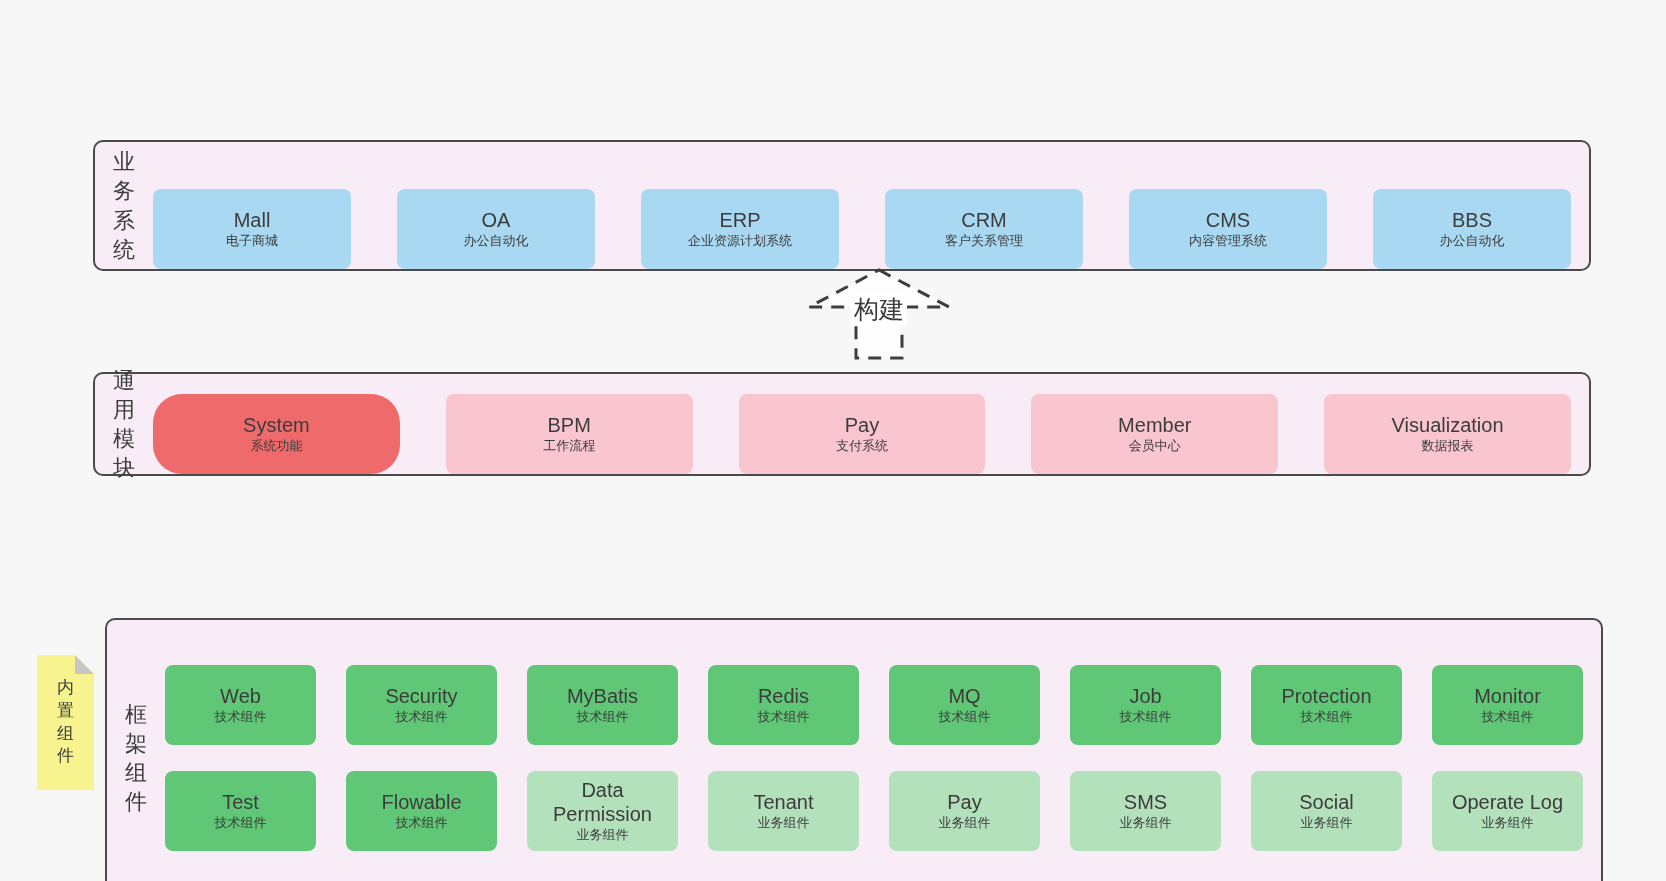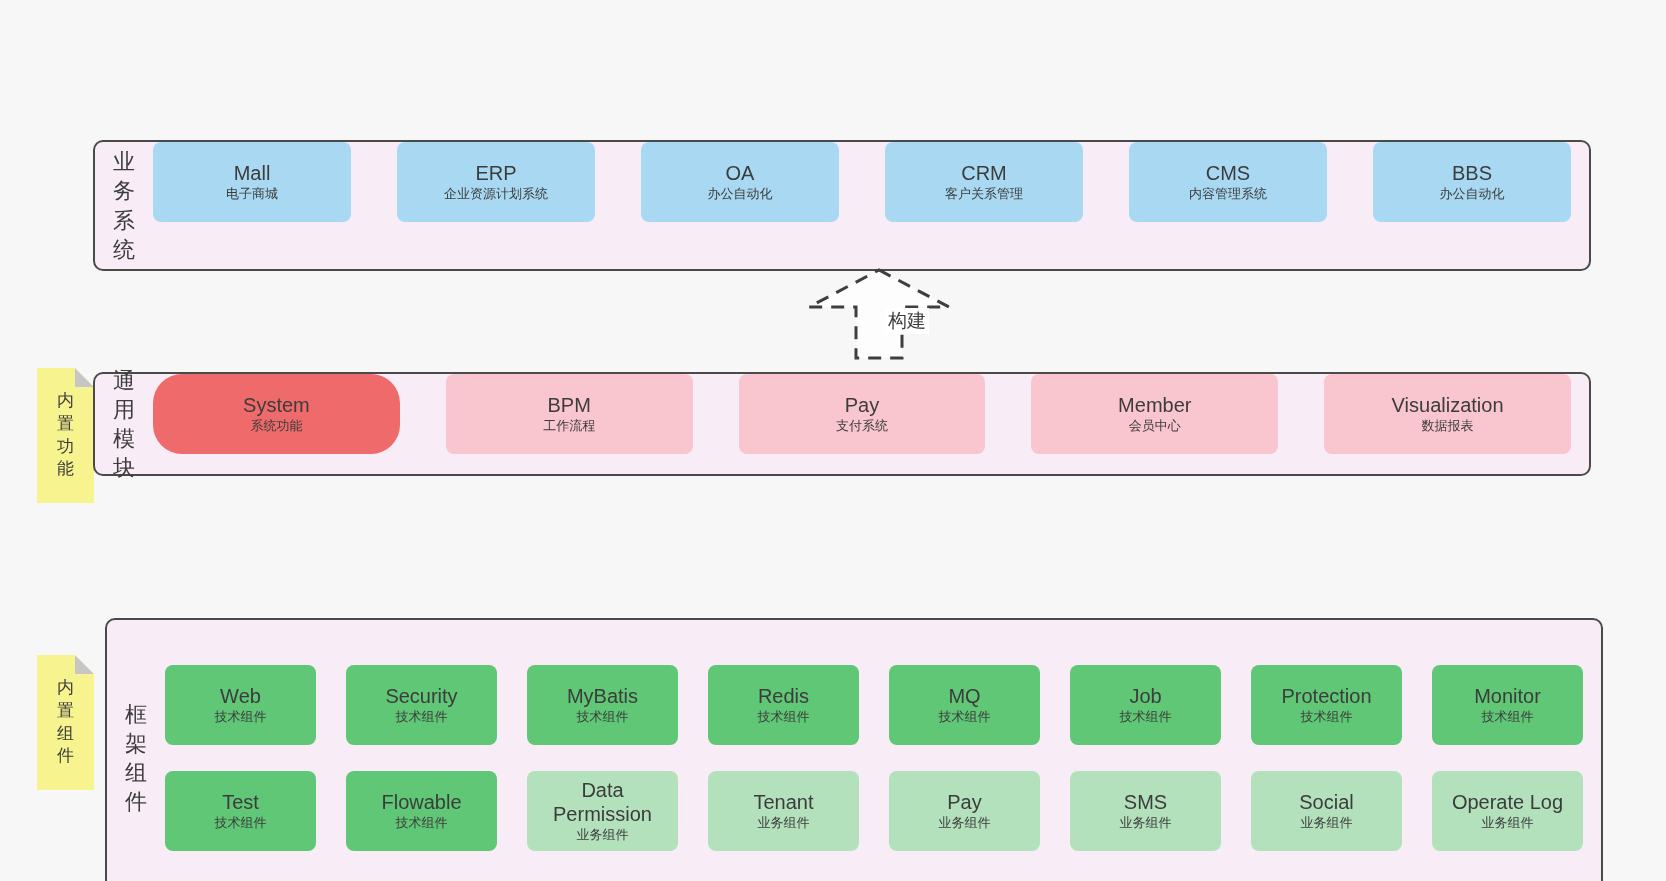--- a/index.html
+++ b/index.html
@@ -21,21 +21,21 @@
   .panel.top{top:140px;height:131px;}
   .panel.mid{top:372px;height:104px;}
   .panel.bottom{top:618px;height:280px;margin-left:12px;}
 
   .v-label{
     width:58px;display:flex;align-items:center;justify-content:center;
     font-size:22px;line-height:1.32;letter-spacing:0;
   }
   .v-label span{display:block;width:24px;word-break:break-all;text-align:center;}
 
-  .boxes{flex:1;display:flex;align-items:flex-start;gap:46px;padding:0 18px 0 0;}
+  .boxes{flex:1;display:flex;align-items:flex-end;gap:46px;padding:0 18px 0 0;}
   .rows{flex:1;display:flex;flex-direction:column;justify-content:center;gap:26px;padding:0 18px 0 0;}
   .row{display:flex;gap:30px;}
 
   .box{
     flex:1;height:80px;border-radius:8px;
     display:flex;flex-direction:column;justify-content:center;align-items:center;
     text-align:center;padding:2px 6px;box-sizing:border-box;
   }
   .box .en{font-size:20px;line-height:1.2;}
   .box .cn{font-size:13px;line-height:1.35;}
@@ -65,45 +65,45 @@
 
   .arrow{position:absolute;width:148px;height:96px;}
   .arrow1{left:805px;top:266px;}
   .arrow2{left:818px;top:512px;}
   .arrow svg{display:block;width:100%;height:100%;}
   .arrow polygon{
     fill:#fdfdfd;stroke:var(--arrow-stroke);stroke-width:3;
     stroke-dasharray:13 9;stroke-linejoin:miter;
   }
   .arrow-label{
-    position:absolute;left:50%;top:42px;transform:translateX(-50%);
-    background:#ffffff;padding:0 3px;font-size:19px;white-space:nowrap;margin-left:28px;
+    position:absolute;left:50%;top:27px;transform:translateX(-50%);
+    background:#ffffff;padding:0 3px;font-size:25px;white-space:nowrap;
   }
 </style>
 </head>
 <body>
 
 <div class="canvas">
 
   <section class="panel top">
     <div class="v-label">
       <span>业务系统</span>
     </div>
     <div class="boxes">
       <div class="box c-blue">
         <div class="en">Mall</div>
         <div class="cn">电子商城</div>
       </div>
       <div class="box c-blue">
+        <div class="en">OA</div>
+        <div class="cn">办公自动化</div>
+      </div>
+      <div class="box c-blue">
         <div class="en">ERP</div>
         <div class="cn">企业资源计划系统</div>
-      </div>
-      <div class="box c-blue">
-        <div class="en">OA</div>
-        <div class="cn">办公自动化</div>
       </div>
       <div class="box c-blue">
         <div class="en">CRM</div>
         <div class="cn">客户关系管理</div>
       </div>
       <div class="box c-blue">
         <div class="en">CMS</div>
         <div class="cn">内容管理系统</div>
       </div>
       <div class="box c-blue">
@@ -113,24 +113,20 @@
     </div>
   </section>
 
   <div class="arrow arrow1">
     <svg viewBox="0 0 148 96">
       <polygon points="74,4 144,41 97,41 97,92 51,92 51,41 4,41"></polygon>
     </svg>
     <span class="arrow-label">构建</span>
   </div>
 
-  <div class="note note1">
-    <div class="fold"></div>
-    <div class="txt">内置功能</div>
-  </div>
 
   <section class="panel mid">
     <div class="v-label">
       <span>通用模块</span>
     </div>
     <div class="boxes">
       <div class="box c-red">
         <div class="en">System</div>
         <div class="cn">系统功能</div>
       </div>

